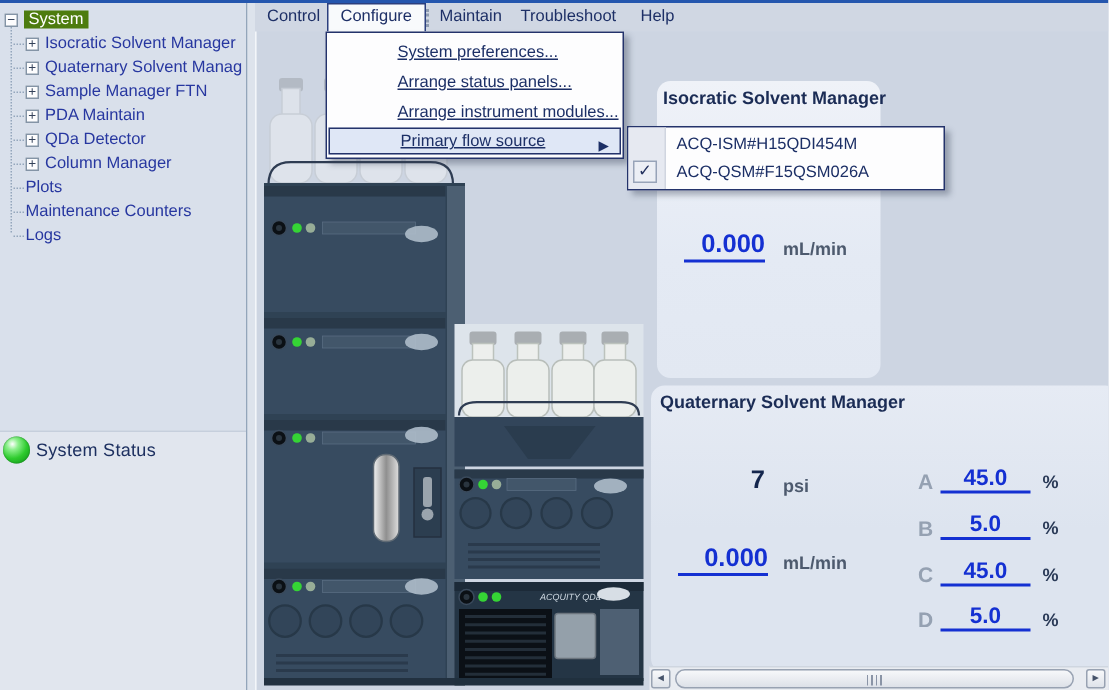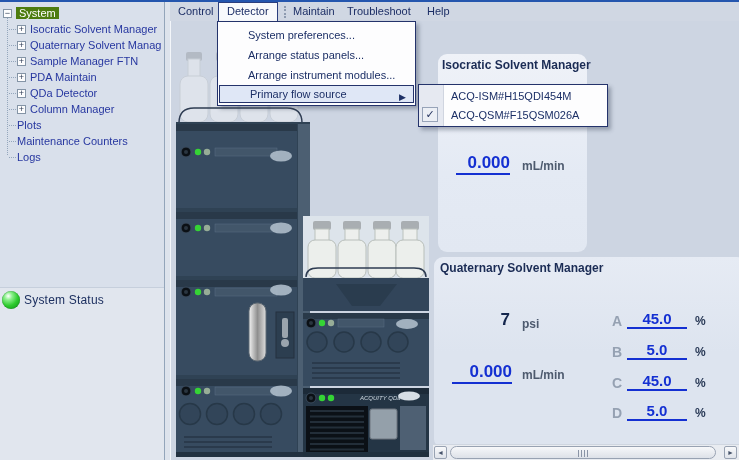--- a/index.html
+++ b/index.html
@@ -38,27 +38,27 @@
   #menubar{left:170px;top:2px;width:569px;height:19px;background:#d0d7e3;z-index:20;}
   .menu-item{position:absolute;top:0;height:19px;line-height:19px;padding:0 2px;color:#1d2f66;cursor:default;}
   #mi-configure{
     left:48px;top:0;height:19px;line-height:17px;padding:0 8px;
     background:#f8fafc;border:1px solid #2b3f7e;border-bottom:none;box-sizing:border-box;
   }
   #menubar-sep{position:absolute;left:114px;top:4px;width:0;height:12px;border-left:2px dotted #8e9bb0;}
   
   .popup{background:#fdfdfe;border:1px solid #24336b;box-shadow:3px 3px 4px rgba(60,70,90,.40);z-index:70;}
   #configure-menu{left:217px;top:21px;width:199px;height:85px;padding-top:3px;box-sizing:border-box;}
-  .pm-row{height:20px;line-height:20px;padding-left:30px;color:#1c2f66;white-space:nowrap;}
+  .pm-row{height:20px;line-height:20px;padding-left:47px;color:#1c2f66;white-space:nowrap;text-decoration:underline;}
   .pm-row.hl{
     margin:0 1px;border:1px solid #24336b;background:#dfe7f6;height:18px;line-height:16px;
     box-sizing:border-box;position:relative;
   }
   .pm-arrow{position:absolute;right:7px;top:3px;font-size:9px;color:#1c2f66;}
-  #flow-submenu{left:418px;top:84px;width:190px;height:43px;box-sizing:border-box;z-index:71;}
+  #flow-submenu{left:418px;top:84px;width:212px;height:43px;box-sizing:border-box;z-index:71;}
   #submenu-gutter{position:absolute;left:0;top:0;bottom:0;width:24px;background:#e6e9f1;border-right:1px solid #d0d5e0;}
   .sm-row{position:relative;height:19px;line-height:19px;padding-left:32px;color:#1c2f66;white-space:nowrap;}
   #check-box{
     position:absolute;left:3px;top:1px;width:16px;height:15px;box-sizing:border-box;
     border:1px solid #97a3b8;background:#eceff5;text-align:center;line-height:13px;
     font-size:11px;font-weight:bold;color:#23315e;
   }
   
   .panel{border-radius:9px;z-index:5;}
   #iso-panel{left:438px;top:54px;width:149px;height:198px;background:linear-gradient(180deg,#eff2f8,#e4eaf4 60%,#e2e8f2);}
@@ -154,21 +154,21 @@
 
     <div id="status-section">
       <div id="status-ball"></div>
       <div id="status-label">System Status</div>
     </div>
   </div>
   <div class="abs" id="splitter"></div>
 
   <div class="abs" id="menubar">
     <div class="menu-item" style="left:6px;">Control</div>
-    <div class="menu-item" id="mi-configure">Detector</div>
+    <div class="menu-item" id="mi-configure">Configure</div>
     <div id="menubar-sep"></div>
     <div class="menu-item" style="left:121px;">Maintain</div>
     <div class="menu-item" style="left:175px;">Troubleshoot</div>
     <div class="menu-item" style="left:255px;">Help</div>
   </div>
 
   <svg class="abs" id="instrument" width="262" height="440" viewBox="170 20 262 440">
     <defs>
       <linearGradient id="silver" x1="0" y1="0" x2="1" y2="0">
         <stop offset="0" stop-color="#f2f2f2"></stop>

